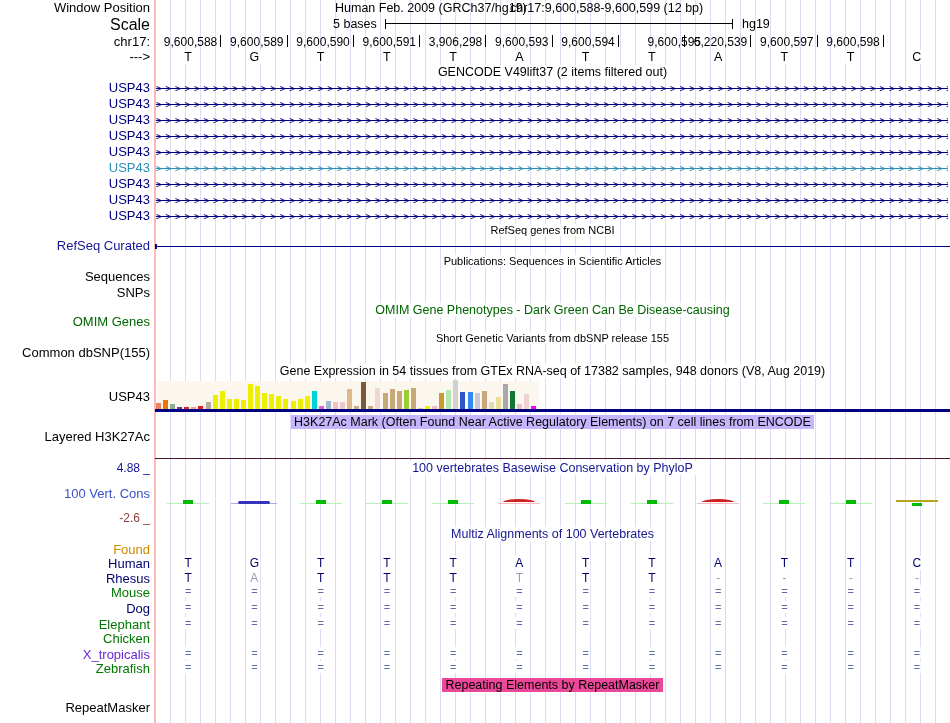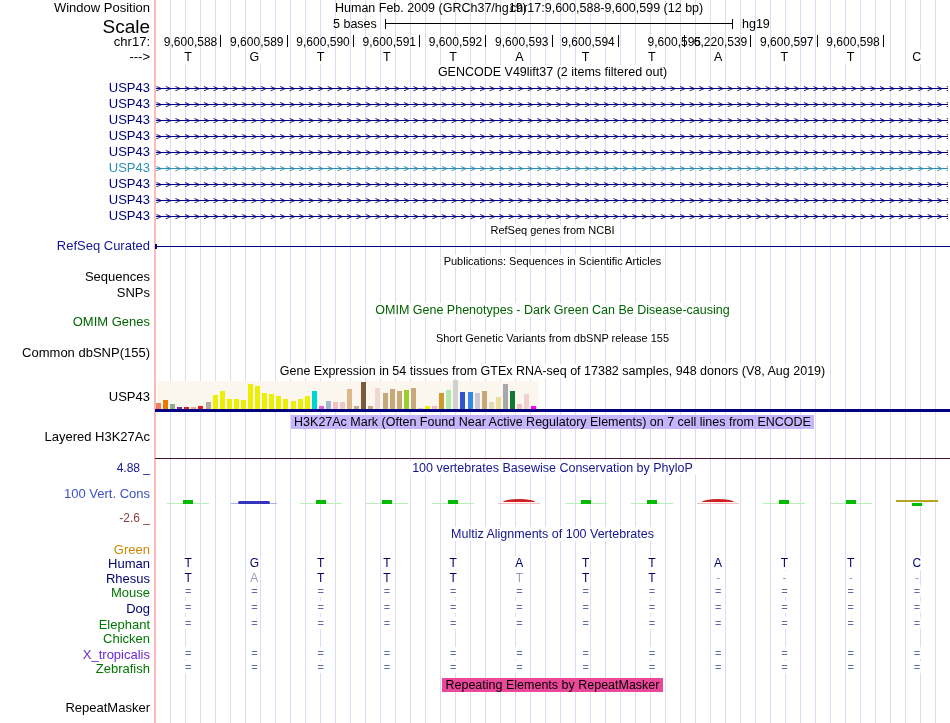--- a/index.html
+++ b/index.html
@@ -24,21 +24,21 @@
   <span class="t" style="left:510px;top:1px">chr17:9,600,588-9,600,599 (12 bp)</span>
 
   <span class="t" style="left:333px;top:17px">5 bases</span>
   <div class="scalebar">
       <div class="mid"></div>
     </div>
   <span class="t" style="left:742px;top:17px">hg19</span>
 
   <div id="gen"></div>
 <div style="position: absolute; white-space: nowrap; right: 800px; top: 0px; color: rgb(0, 0, 0); font-size: 13px; text-align: right;">Window Position</div>
-    <div style="position: absolute; white-space: nowrap; right: 800px; top: 16px; color: rgb(0, 0, 0); font-size: 19px; text-align: right;">Scale</div>
+    <div style="position: absolute; white-space: nowrap; right: 800px; top: 16px; color: rgb(0, 0, 0); font-size: 16px; text-align: right;">Scale</div>
     <div style="position: absolute; white-space: nowrap; right: 800px; top: 34px; color: rgb(0, 0, 0); font-size: 13px; text-align: right;">chr17:</div>
     <div style="position: absolute; white-space: nowrap; right: 800px; top: 49px; color: rgb(0, 0, 0); font-size: 13px; text-align: right;">---&gt;</div>
     <div style="position: absolute; white-space: nowrap; right: 800px; top: 238px; color: rgb(21, 21, 149); font-size: 13px; text-align: right;">RefSeq Curated</div>
     <div style="position: absolute; white-space: nowrap; right: 800px; top: 269px; color: rgb(0, 0, 0); font-size: 13px; text-align: right;">Sequences</div>
     <div style="position: absolute; white-space: nowrap; right: 800px; top: 285px; color: rgb(0, 0, 0); font-size: 13px; text-align: right;">SNPs</div>
     <div style="position: absolute; white-space: nowrap; right: 800px; top: 314px; color: rgb(0, 100, 0); font-size: 13px; text-align: right;">OMIM Genes</div>
     <div style="position: absolute; white-space: nowrap; right: 800px; top: 345px; color: rgb(0, 0, 0); font-size: 13px; text-align: right;">Common dbSNP(155)</div>
     <div style="position: absolute; white-space: nowrap; right: 800px; top: 389px; color: rgb(0, 0, 0); font-size: 13px; text-align: right;">USP43</div>
     <div style="position: absolute; white-space: nowrap; right: 800px; top: 429px; color: rgb(0, 0, 0); font-size: 13px; text-align: right;">Layered H3K27Ac</div>
     <div style="position: absolute; white-space: nowrap; right: 800px; top: 461px; color: rgb(21, 21, 149); font-size: 12px; text-align: right;">4.88 _</div>
@@ -56,21 +56,21 @@
     <div style="position: absolute; white-space: nowrap; left: 155px; width: 795px; top: 527px; text-align: center; color: rgb(21, 21, 149); font-size: 12.5px;"><span style="background: rgb(255, 255, 255); padding: 0px 3px;">Multiz Alignments of 100 Vertebrates</span></div>
     <div style="position: absolute; white-space: nowrap; left: 155px; width: 795px; top: 678px; text-align: center; color: rgb(0, 0, 0); font-size: 12.5px;"><span style="background: #ec4899; padding: 0px 3px;">Repeating Elements by RepeatMasker</span></div>
     <div style="position: absolute; white-space: nowrap; left: 149.25px; width: 68px; top: 35px; text-align: right; font-size: 12px;">9,600,588</div>
     <div style="position: absolute; white-space: nowrap; left: 220.25px; top: 35px; width: 1px; height: 12px; background: rgb(0, 0, 0);"></div>
     <div style="position: absolute; white-space: nowrap; left: 215.5px; width: 68px; top: 35px; text-align: right; font-size: 12px;">9,600,589</div>
     <div style="position: absolute; white-space: nowrap; left: 286.5px; top: 35px; width: 1px; height: 12px; background: rgb(0, 0, 0);"></div>
     <div style="position: absolute; white-space: nowrap; left: 281.75px; width: 68px; top: 35px; text-align: right; font-size: 12px;">9,600,590</div>
     <div style="position: absolute; white-space: nowrap; left: 352.75px; top: 35px; width: 1px; height: 12px; background: rgb(0, 0, 0);"></div>
     <div style="position: absolute; white-space: nowrap; left: 348px; width: 68px; top: 35px; text-align: right; font-size: 12px;">9,600,591</div>
     <div style="position: absolute; white-space: nowrap; left: 419px; top: 35px; width: 1px; height: 12px; background: rgb(0, 0, 0);"></div>
-    <div style="position: absolute; white-space: nowrap; left: 414.25px; width: 68px; top: 35px; text-align: right; font-size: 12px;">9,600,592</div>
+    <div style="position: absolute; white-space: nowrap; left: 414.25px; width: 68px; top: 35px; text-align: right; font-size: 12px;">3,906,298</div>
     <div style="position: absolute; white-space: nowrap; left: 485.25px; top: 35px; width: 1px; height: 12px; background: rgb(0, 0, 0);"></div>
     <div style="position: absolute; white-space: nowrap; left: 480.5px; width: 68px; top: 35px; text-align: right; font-size: 12px;">9,600,593</div>
     <div style="position: absolute; white-space: nowrap; left: 551.5px; top: 35px; width: 1px; height: 12px; background: rgb(0, 0, 0);"></div>
     <div style="position: absolute; white-space: nowrap; left: 546.75px; width: 68px; top: 35px; text-align: right; font-size: 12px;">9,600,594</div>
     <div style="position: absolute; white-space: nowrap; left: 617.75px; top: 35px; width: 1px; height: 12px; background: rgb(0, 0, 0);"></div>
     <div style="position: absolute; white-space: nowrap; left: 613px; width: 88px; top: 35px; text-align: right; font-size: 12px;">9,600,595</div>
     <div style="position: absolute; white-space: nowrap; left: 684px; top: 35px; width: 1px; height: 12px; background: rgb(0, 0, 0);"></div>
     <div style="position: absolute; white-space: nowrap; left: 679.25px; width: 68px; top: 35px; text-align: right; font-size: 12px;">6,220,539</div>
     <div style="position: absolute; white-space: nowrap; left: 750.25px; top: 35px; width: 1px; height: 12px; background: rgb(0, 0, 0);"></div>
     <div style="position: absolute; white-space: nowrap; left: 745.5px; width: 68px; top: 35px; text-align: right; font-size: 12px;">9,600,597</div>
@@ -192,21 +192,21 @@
     <div style="position: absolute; white-space: nowrap; left: 630.875px; top: 503px; width: 42px; height: 1px; background: rgb(184, 240, 184);"></div>
     <div style="position: absolute; white-space: nowrap; left: 646.875px; top: 500px; width: 10px; height: 4px; background: rgb(0, 187, 0);"></div>
     <div style="position: absolute; white-space: nowrap; left: 697.125px; top: 503px; width: 42px; height: 1px; background: rgb(240, 192, 192);"></div>
     <div style="position: absolute; white-space: nowrap; left: 702.125px; top: 499px; width: 32px; height: 3px; background: rgb(204, 34, 34); border-radius: 50% 50% 0px 0px / 100% 100% 0px 0px;"></div>
     <div style="position: absolute; white-space: nowrap; left: 763.375px; top: 503px; width: 42px; height: 1px; background: rgb(184, 240, 184);"></div>
     <div style="position: absolute; white-space: nowrap; left: 779.375px; top: 500px; width: 10px; height: 4px; background: rgb(0, 187, 0);"></div>
     <div style="position: absolute; white-space: nowrap; left: 829.625px; top: 503px; width: 42px; height: 1px; background: rgb(184, 240, 184);"></div>
     <div style="position: absolute; white-space: nowrap; left: 845.625px; top: 500px; width: 10px; height: 4px; background: rgb(0, 187, 0);"></div>
     <div style="position: absolute; white-space: nowrap; left: 895.875px; top: 500px; width: 42px; height: 2px; background: rgb(181, 165, 32);"></div>
     <div style="position: absolute; white-space: nowrap; left: 911.875px; top: 503px; width: 10px; height: 3px; background: rgb(0, 187, 0);"></div>
-    <div style="position: absolute; white-space: nowrap; right: 800px; top: 542px; color: rgb(204, 136, 0); font-size: 13px; text-align: right;">Green</div>
+    <div style="position: absolute; white-space: nowrap; right: 800px; top: 542px; color: rgb(204, 136, 0); font-size: 13px; text-align: right;">Found</div>
     <div style="position: absolute; white-space: nowrap; right: 800px; top: 556px; color: rgb(0, 0, 112); font-size: 13px; text-align: right;">Human</div>
     <div style="position: absolute; white-space: nowrap; left: 188.125px; transform: translateX(-50%); top: 556px; font-size: 12px; color: rgb(0, 0, 112); background: rgb(255, 255, 255); padding: 0px 1px;">T</div>
     <div style="position: absolute; white-space: nowrap; left: 254.375px; transform: translateX(-50%); top: 556px; font-size: 12px; color: rgb(0, 0, 112); background: rgb(255, 255, 255); padding: 0px 1px;">G</div>
     <div style="position: absolute; white-space: nowrap; left: 320.625px; transform: translateX(-50%); top: 556px; font-size: 12px; color: rgb(0, 0, 112); background: rgb(255, 255, 255); padding: 0px 1px;">T</div>
     <div style="position: absolute; white-space: nowrap; left: 386.875px; transform: translateX(-50%); top: 556px; font-size: 12px; color: rgb(0, 0, 112); background: rgb(255, 255, 255); padding: 0px 1px;">T</div>
     <div style="position: absolute; white-space: nowrap; left: 453.125px; transform: translateX(-50%); top: 556px; font-size: 12px; color: rgb(0, 0, 112); background: rgb(255, 255, 255); padding: 0px 1px;">T</div>
     <div style="position: absolute; white-space: nowrap; left: 519.375px; transform: translateX(-50%); top: 556px; font-size: 12px; color: rgb(0, 0, 112); background: rgb(255, 255, 255); padding: 0px 1px;">A</div>
     <div style="position: absolute; white-space: nowrap; left: 585.625px; transform: translateX(-50%); top: 556px; font-size: 12px; color: rgb(0, 0, 112); background: rgb(255, 255, 255); padding: 0px 1px;">T</div>
     <div style="position: absolute; white-space: nowrap; left: 651.875px; transform: translateX(-50%); top: 556px; font-size: 12px; color: rgb(0, 0, 112); background: rgb(255, 255, 255); padding: 0px 1px;">T</div>
     <div style="position: absolute; white-space: nowrap; left: 718.125px; transform: translateX(-50%); top: 556px; font-size: 12px; color: rgb(0, 0, 112); background: rgb(255, 255, 255); padding: 0px 1px;">A</div>

